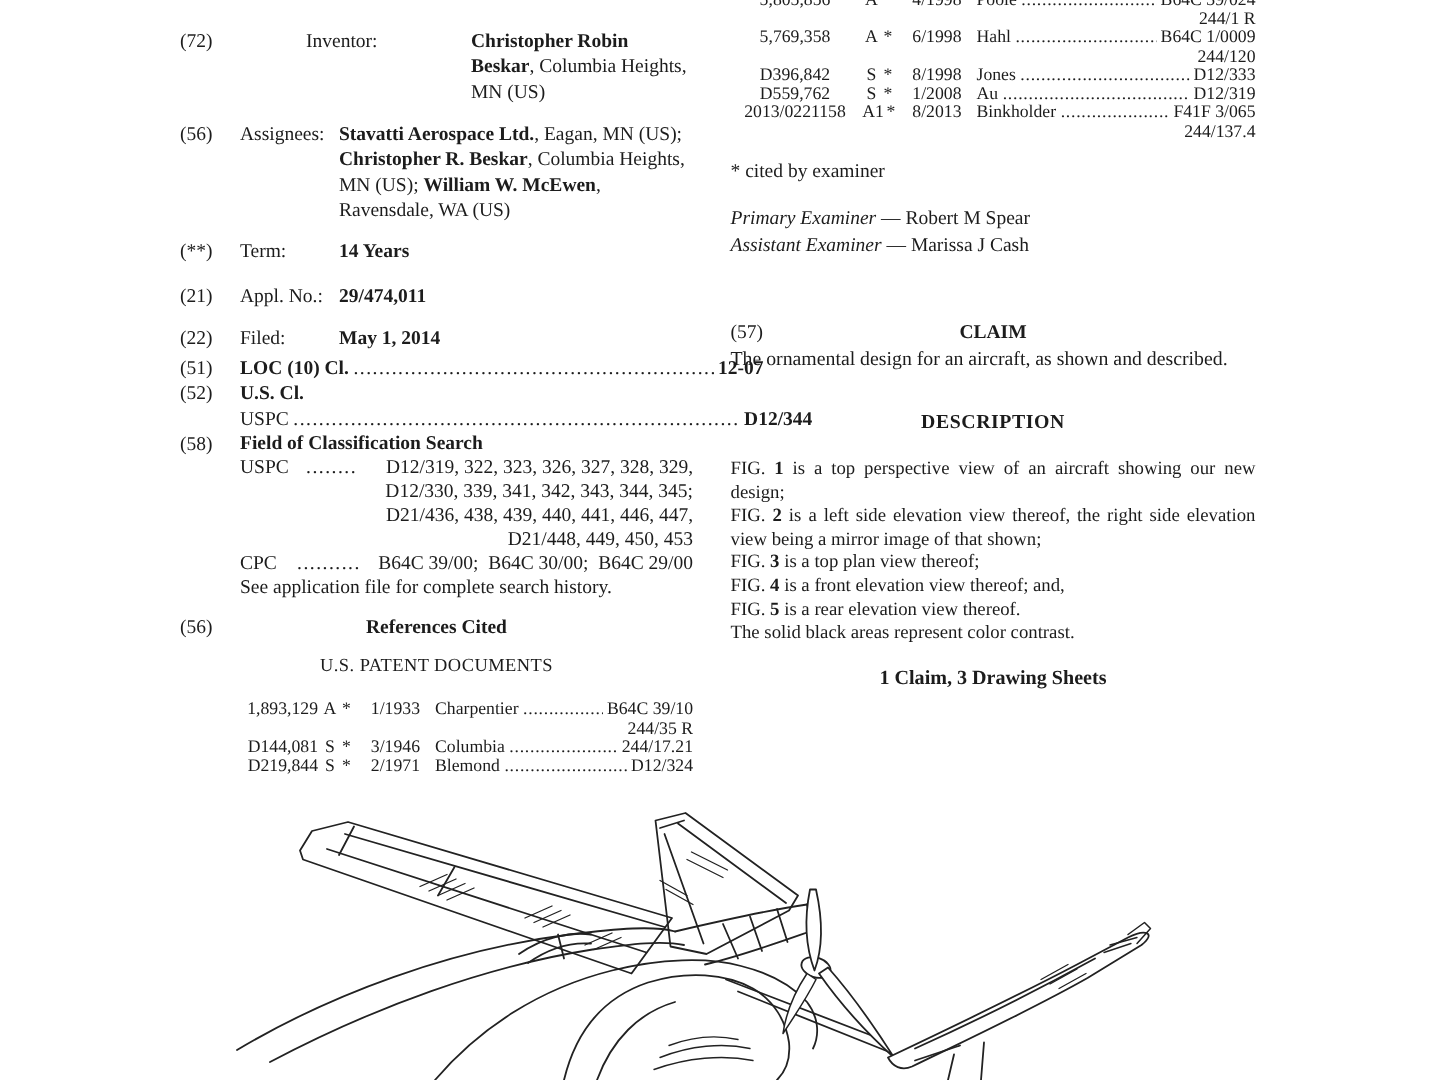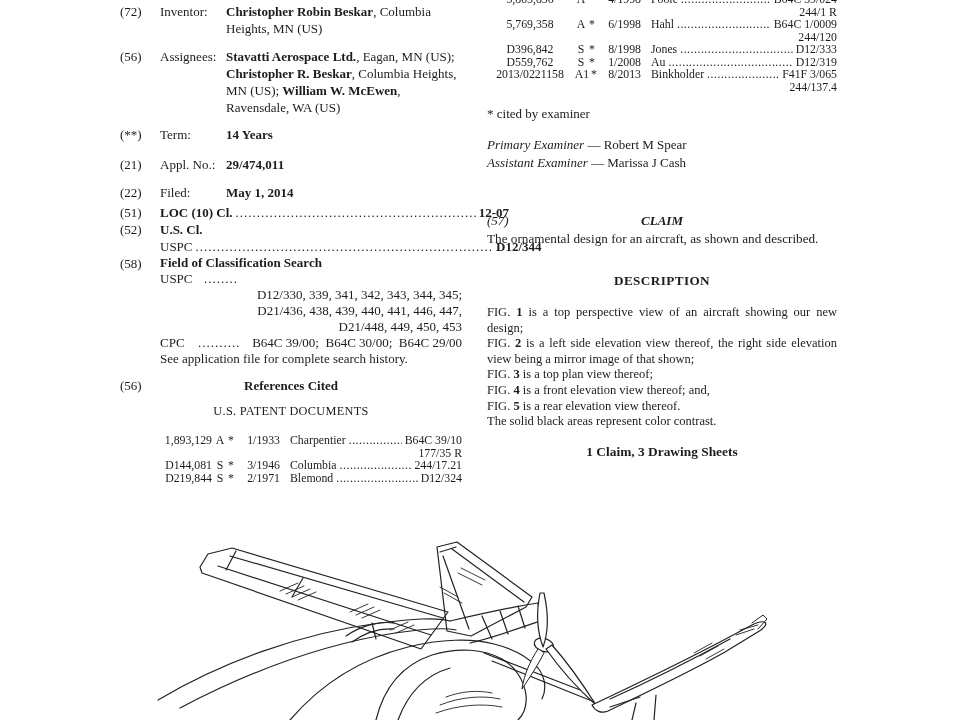--- a/index.html
+++ b/index.html
@@ -66,21 +66,21 @@
   .figure-wrap{position:absolute;left:140px;top:535px;width:640px;height:185px;}
   .figure-wrap svg{display:block;}
 </style>
 </head>
 <body>
 
 <div class="page">
 
   <div class="col col-left">
 
-    <div class="frow" style="margin-top:3px;">
+    <div class="frow" style="margin-top:18px;gap:44px;">
       <span class="fcode">(72)</span>
       <span class="flabel">Inventor:</span>
       <span class="fval"><span class="b">Christopher Robin Beskar</span><span>, Columbia Heights, MN (US)</span></span>
     </div>
 
     <div class="frow" style="margin-top:11px;">
       <span class="fcode">(56)</span>
       <span class="flabel">Assignees:</span>
       <span class="fval"><span class="b">Stavatti Aerospace Ltd.</span><span>, Eagan, MN (US); </span><span class="b">Christopher R. Beskar</span><span>, Columbia Heights, MN (US); </span><span class="b">William W. McEwen</span><span>, Ravensdale, WA (US)</span></span>
     </div>
@@ -124,20 +124,21 @@
       </span>
     </div>
 
     <div class="frow">
       <span class="fcode">(58)</span>
       <span class="fcs-block">
         <div class="b">Field of Classification Search</div>
         <div class="fcs-line">
           <span class="fcs-lab">USPC</span>
           <span class="fcs-dots">........</span>
+          <span class="fcs-rest">D12/319, 322, 323, 326, 327, 328, 329,</span>
         </div>
         <div class="fcs-cont">D12/330, 339, 341, 342, 343, 344, 345;</div>
         <div class="fcs-cont">D21/436, 438, 439, 440, 441, 446, 447,</div>
         <div class="fcs-cont">D21/448, 449, 450, 453</div>
         <div class="fcs-line">
           <span class="fcs-lab" style="width:38px;">CPC</span>
           <span class="fcs-dots" style="width:50px;">..........</span>
           <span class="fcs-rest pre-sp">B64C 39/00;  B64C 30/00;  B64C 29/00</span>
         </div>
         <div>See application file for complete search history.</div>
@@ -154,21 +155,21 @@
     <div class="refs refs-left" style="margin-top:15px;">
       <div class="rrow">
         <span class="rnum">1,893,129</span>
         <span class="rkind">A</span>
         <span class="rstar">*</span>
         <span class="rdate">1/1933</span>
         <span class="rname">Charpentier</span>
         <span class="rdots">....................................</span>
         <span class="rcls">B64C 39/10</span>
       </div>
-      <div class="rcont">177/35 R</div>
+      <div class="rcont">244/35 R</div>
       <div class="rrow">
         <span class="rnum">D144,081</span>
         <span class="rkind">S</span>
         <span class="rstar">*</span>
         <span class="rdate">3/1946</span>
         <span class="rname">Columbia</span>
         <span class="rdots">....................................</span>
         <span class="rcls">244/17.21</span>
       </div>
       <div class="rrow">
@@ -234,21 +235,21 @@
         <span class="rcls">F41F 3/065</span>
       </div>
       <div class="rcont">244/137.4</div>
     </div>
 
     <div class="note13" style="margin-top:12px;">* cited by examiner</div>
 
     <div class="examiner" style="margin-top:14px;"><span class="i">Primary Examiner</span> <span>— Robert M Spear</span></div>
     <div class="examiner"><span class="i">Assistant Examiner</span> <span>— Marissa J Cash</span></div>
 
-    <div class="sec" style="margin-top:41px;font-style:italic;">
+    <div class="sec" style="margin-top:41px;">
       <span class="code">(57)</span>
       <span class="b">CLAIM</span>
     </div>
     <p class="claim-text">The ornamental design for an aircraft, as shown and described.</p>
 
     <div class="desc-head" style="margin-top:26px;">DESCRIPTION</div>
 
     <div style="margin-top:16px;">
       <p class="fig"><span>FIG. </span><span class="b">1</span><span> is a top perspective view of an aircraft showing our new design;</span></p>
       <p class="fig"><span>FIG. </span><span class="b">2</span><span> is a left side elevation view thereof, the right side elevation view being a mirror image of that shown;</span></p>

